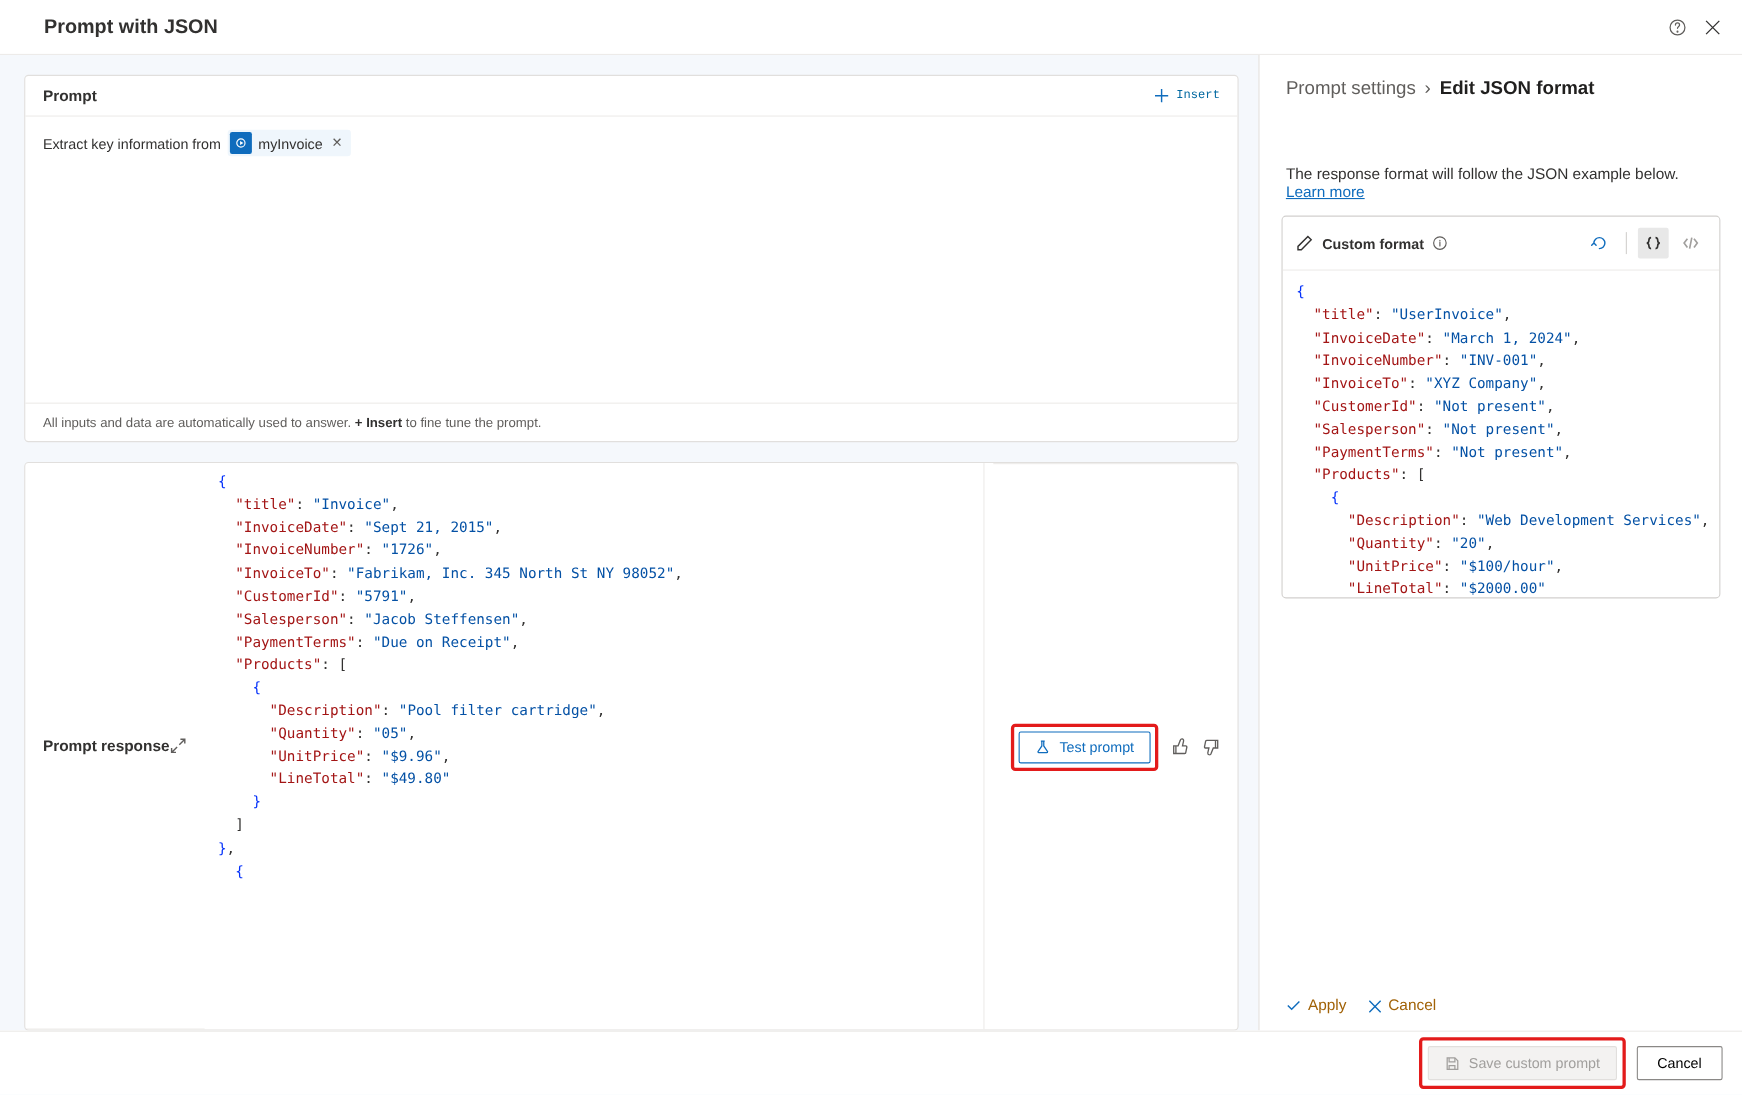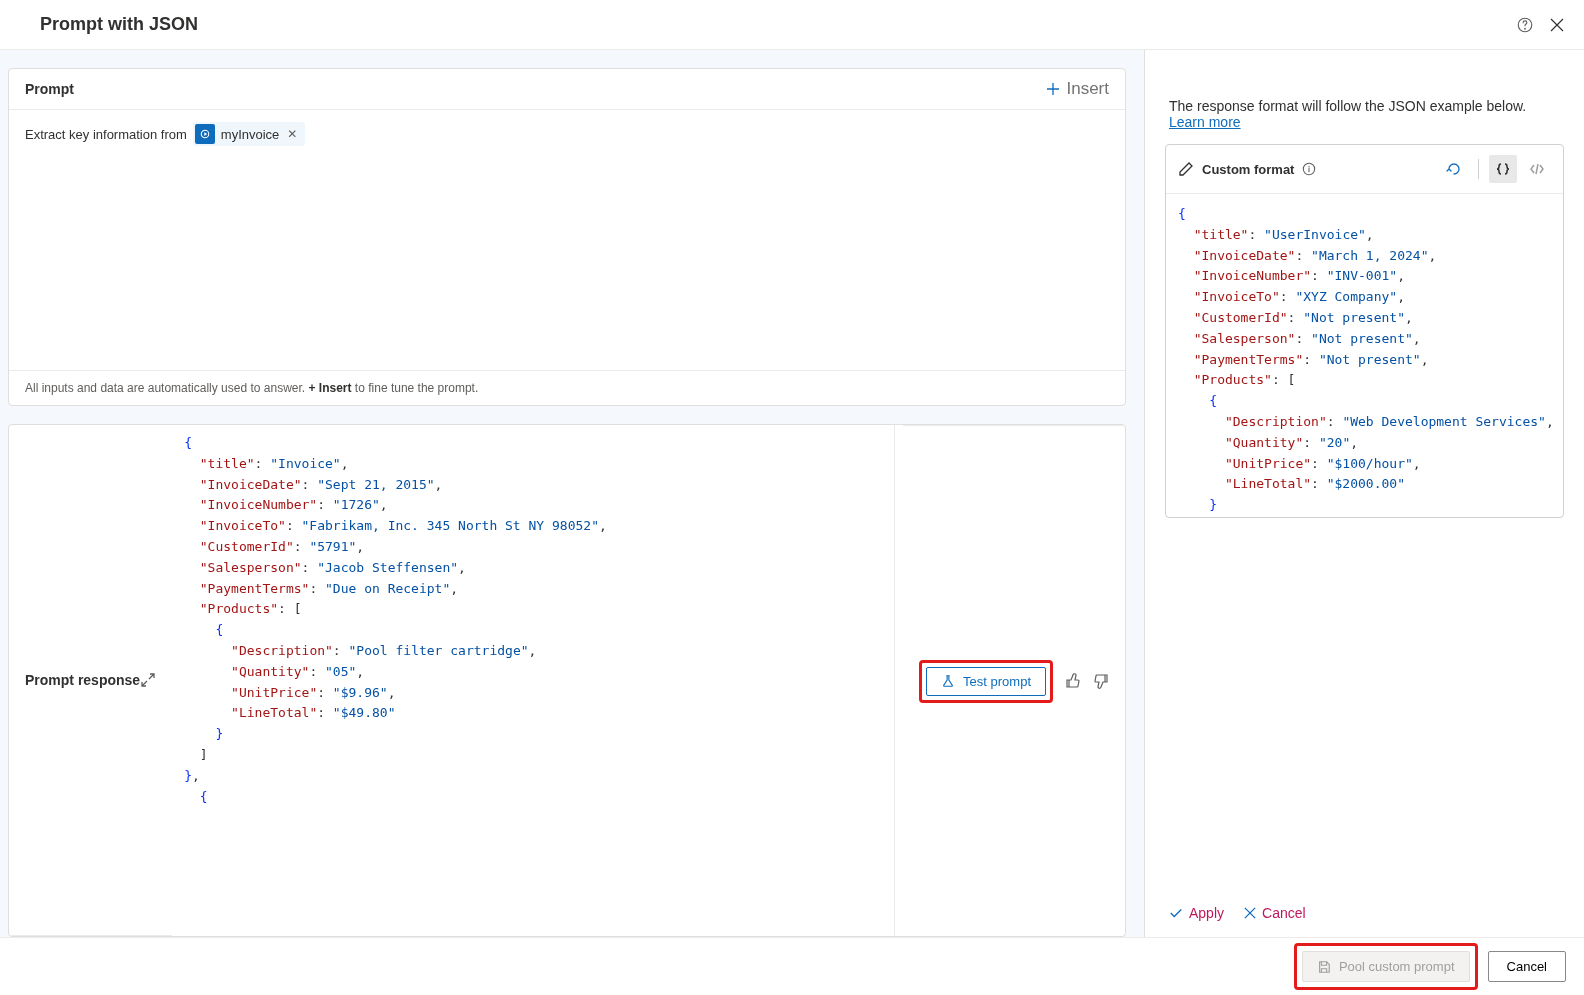--- a/index.html
+++ b/index.html
@@ -2,25 +2,25 @@
 <html><head>
 <meta charset="utf-8">
 <style>
 * { box-sizing: border-box; margin: 0; padding: 0; }
 body { font-family: "Segoe UI", -apple-system, sans-serif; font-size: 13px; color: #323130; background: #fff; }
 .app { width: 1584px; height: 995px; display: flex; flex-direction: column; }
 .header { height: 50px; display: flex; align-items: center; justify-content: space-between; padding: 0 20px 0 40px; border-bottom: 1px solid #edebe9; }
 .header h1 { font-size: 18px; font-weight: 600; }
 .header-actions { display: flex; gap: 16px; align-items: center; }
 .main { flex: 1; display: flex; background: #f5f8fc; overflow: hidden; }
-.left-col { flex: 1; padding: 18px 18px 0 8px; display: flex; flex-direction: column; gap: 18px; overflow: hidden; }
+.left-col { flex: 1; padding: 18px 18px 0 22px; display: flex; flex-direction: column; gap: 18px; overflow: hidden; }
 .card { background: #fff; border: 1px solid #e1dfdd; border-radius: 4px; display: flex; flex-direction: column; }
 .card-header { display: flex; justify-content: space-between; align-items: center; padding: 10px 16px; border-bottom: 1px solid #edebe9; }
 .card-header h2 { font-size: 14px; font-weight: 600; }
-.insert-btn { display: flex; align-items: center; gap: 6px; color: #737373; cursor: pointer; font-size: 17px; }
+.insert-btn { display: flex; align-items: center; gap: 6px; color: #0369a1; cursor: pointer; font-size: 11px; font-family: Liberation Mono, monospace; }
 .prompt-body { padding: 12px 16px; min-height: 260px; }
 .prompt-line { display: flex; align-items: center; gap: 6px; flex-wrap: wrap; }
 .chip { display: inline-flex; align-items: center; gap: 6px; background: #eff6fc; border-radius: 3px; padding: 2px 6px 2px 2px; font-size: 13px; }
 .chip-icon { width: 20px; height: 20px; background: #0f6cbd; border-radius: 2px; display: flex; align-items: center; justify-content: center; color: #fff; }
 .chip-close { color: #605e5c; cursor: pointer; font-size: 12px; padding: 0 2px; }
 .prompt-footer { padding: 10px 16px; font-size: 12px; color: #605e5c; border-top: 1px solid #edebe9; }
 .prompt-footer b { color: #323130; font-weight: 600; }
 .response-card { flex: 1; display: flex; flex-direction: row; overflow: hidden; }
 .json-view { flex: 1; padding: 8px 12px; font-family: Consolas, monospace; font-size: 13px; line-height: 1.6; overflow: auto; white-space: pre; border-right: 1px solid #edebe9; margin-right: 8px; }
 .response-footer { display: flex; align-items: center; gap: 12px; padding: 10px 16px; border-top: 1px solid #edebe9; font-size: 12px; }
@@ -38,21 +38,21 @@
 .settings-desc { padding: 0 24px 14px; font-size: 14px; margin-top: 48px; }
 .format-box { margin: 0 20px; border: 1px solid #d2d0ce; border-radius: 4px; display: flex; flex-direction: column; flex: 1; overflow: hidden; max-height: 400px; }
 .format-head { display: flex; justify-content: space-between; align-items: center; padding: 10px 12px; border-bottom: 1px solid #edebe9; }
 .format-head-left { display: flex; align-items: center; gap: 8px; font-weight: 600; }
 .format-head-right { display: flex; align-items: center; gap: 6px; }
 .icon-btn { width: 28px; height: 28px; display: flex; align-items: center; justify-content: center; border-radius: 2px; cursor: pointer; }
 .icon-btn.active { background: #e8e8e8; }
 .vsep { width: 1px; height: 20px; background: #d2d0ce; margin: 0 4px; }
 .format-json { flex: 1; padding: 10px 12px; font-family: Consolas, monospace; font-size: 13px; line-height: 1.6; overflow: auto; white-space: pre; }
 .settings-actions { display: flex; gap: 20px; padding: 16px 24px; }
-.text-btn { display: flex; align-items: center; gap: 6px; color: #be185d; cursor: pointer; font-size: 14px; }
+.text-btn { display: flex; align-items: flex-end; gap: 6px; color: #a16207; cursor: pointer; font-size: 14px; }
 .bottom-bar { height: 58px; display: flex; justify-content: flex-end; align-items: center; gap: 10px; padding: 0 18px; background: #fff; border-top: 1px solid #edebe9; }
 .save-wrap { border: 3px solid #e31b1b; border-radius: 4px; padding: 5px; }
 .save-btn { display: flex; align-items: center; gap: 8px; padding: 7px 14px; background: #f3f2f1; color: #a19f9d; border: 1px solid #e1dfdd; border-radius: 2px; font-size: 13px; cursor: not-allowed; }
 .cancel-btn { padding: 7px 18px; background: #fff; border: 1px solid #8a8886; border-radius: 2px; font-size: 13px; cursor: pointer; }
 .tok-brace { color: #0431fa; }
 .tok-key { color: #a31515; }
 .tok-str { color: #0451a5; }
 .tok-punc { color: #323130; }
 .expand-icon { cursor: pointer; color: #605e5c; }
 svg { display: block; }
@@ -158,20 +158,27 @@
               <svg width="16" height="16" viewBox="0 0 16 16" fill="none" stroke="#605e5c" stroke-width="1.2">
                   <path d="M12 9V2h2v7h-2zm0 0h-2l-2 5a1.5 1.5 0 01-3-.5L6 9H3a1 1 0 01-1-1l1-5a1 1 0 011-1h8"></path>
                 </svg>
             </span>
           </div>
         </div>
       </div>
     </div>
 
     <div class="right-col">
+      <div class="settings-header">
+        <div class="breadcrumb">
+          <span class="crumb">Prompt settings</span>
+          <span class="sep">›</span>
+          <span class="active">Edit JSON format</span>
+        </div>
+      </div>
       <div class="settings-desc">
         <span>The response format will follow the JSON example below. </span><span class="link">Learn more</span>
       </div>
       <div class="format-box">
         <div class="format-head">
           <div class="format-head-left">
             <span>
               <svg width="16" height="16" viewBox="0 0 16 16" fill="none" stroke="#323130" stroke-width="1.3">
                   <path d="M11 2l3 3-9 9H2v-3l9-9z"></path>
                 </svg>
@@ -242,18 +249,18 @@
     </div>
   </div>
 
   <div class="bottom-bar">
     <div class="save-wrap">
       <button class="save-btn" disabled="">
         <svg width="14" height="14" viewBox="0 0 16 16" fill="none" stroke="#a19f9d" stroke-width="1.3">
             <path d="M3 2h8l3 3v9H3V2z"></path>
             <path d="M5 2v4h6V2M5 14v-4h6v4"></path>
           </svg>
-        <span>Pool custom prompt</span>
+        <span>Save custom prompt</span>
       </button>
     </div>
     <button class="cancel-btn">Cancel</button>
   </div>
 </div>
 
 </body></html>

